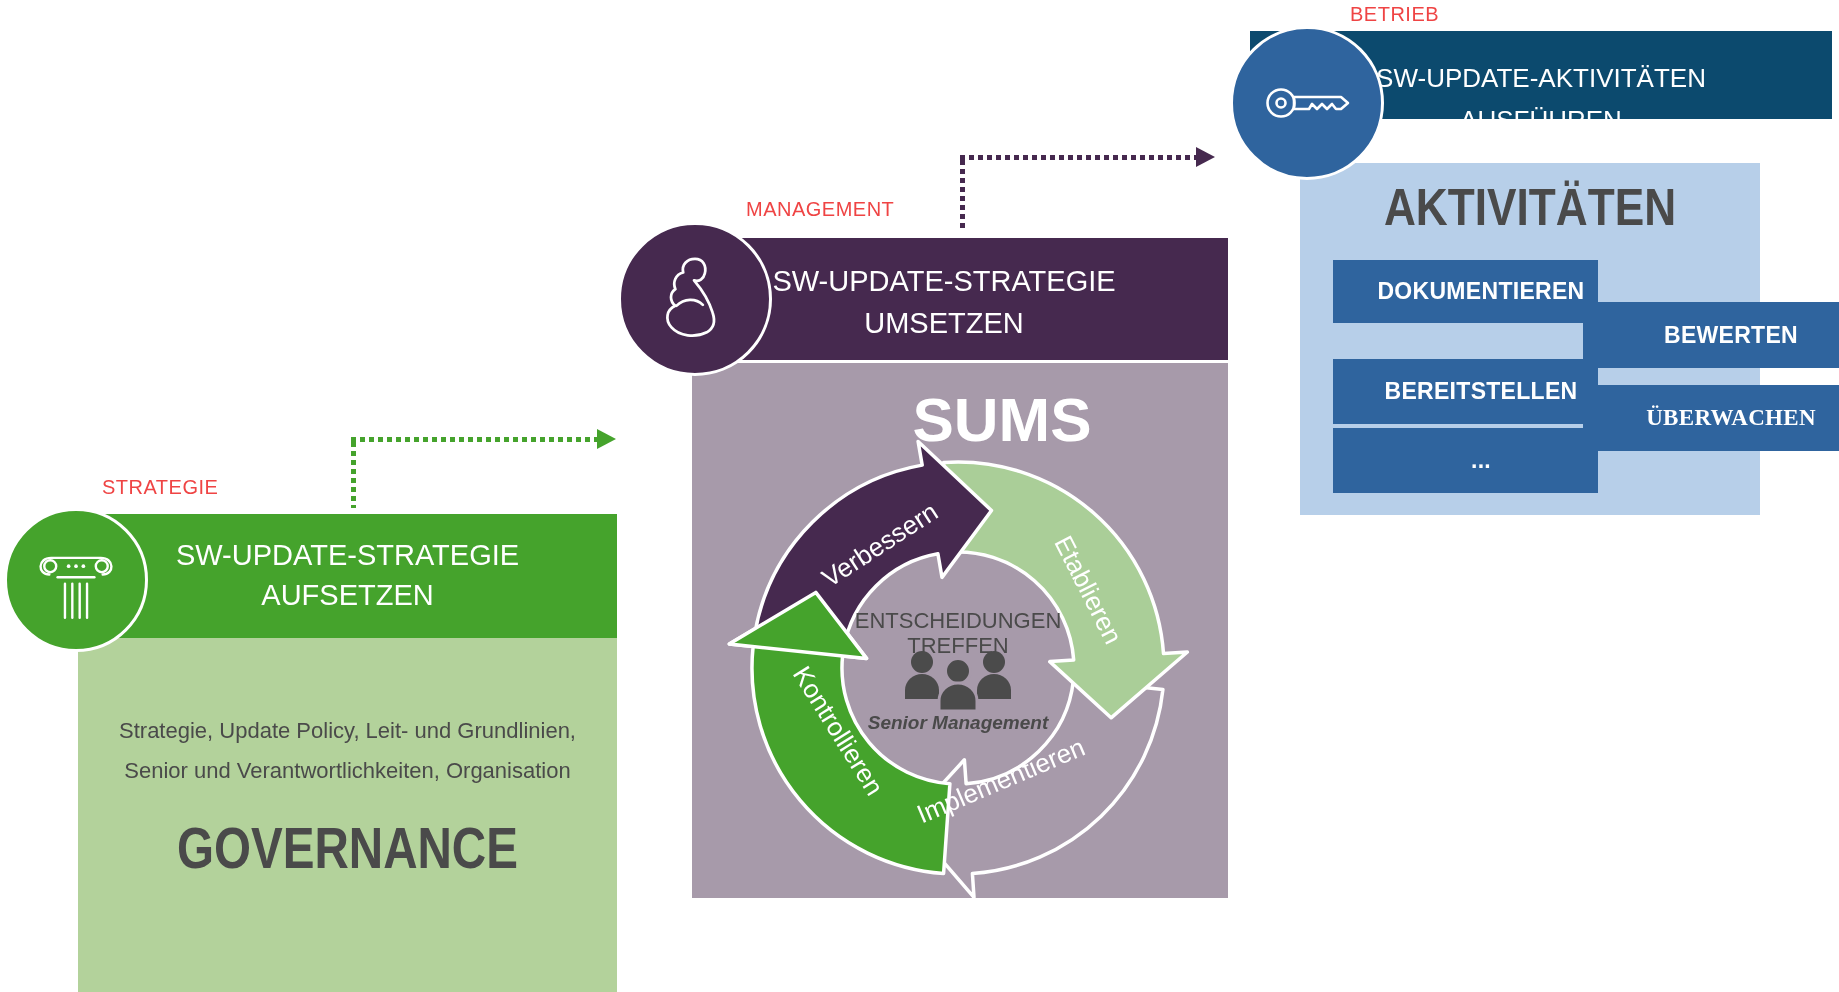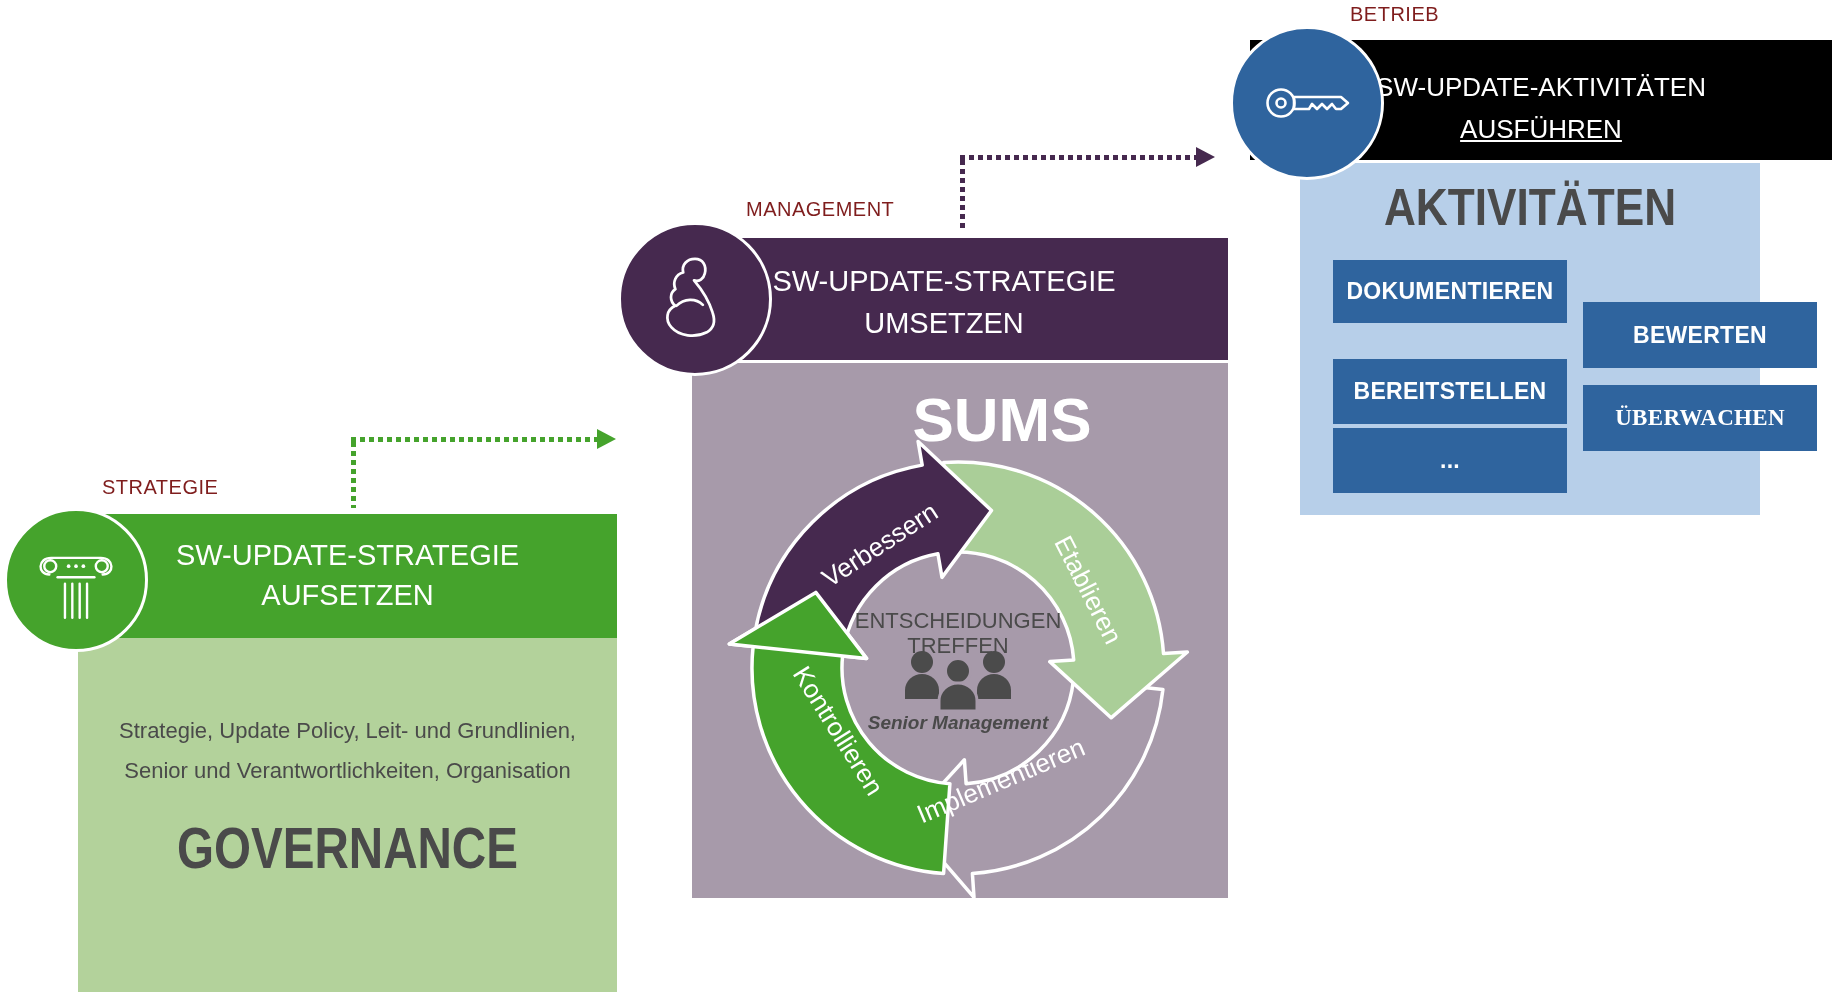--- a/index.html
+++ b/index.html
@@ -1,35 +1,35 @@
 <!DOCTYPE html>
 <html><head>
 <meta charset="utf-8">
 <style>
   html,body{margin:0;padding:0;background:#fff;}
   .canvas{position:relative;width:1839px;height:992px;background:#fff;overflow:hidden;
           font-family:"Liberation Sans",sans-serif;}
   .abs{position:absolute;}
-  .stage-label{position:absolute;font-size:20px;letter-spacing:.5px;color:#7f1d1d;}
+  .stage-label{position:absolute;font-size:20px;letter-spacing:.5px;color:#ef4444;}
   .hdr{position:absolute;color:#fff;}
   .hline{position:absolute;width:100%;text-align:center;white-space:nowrap;}
   .body-blk{position:absolute;}
   .circ{position:absolute;border-radius:50%;border:3px solid #fff;box-sizing:border-box;
         display:flex;align-items:center;justify-content:center;}
   .kw{position:absolute;text-align:center;font-weight:bold;color:#4A4A4A;white-space:nowrap;}
   .desc{position:absolute;width:100%;text-align:center;font-size:22px;color:#4A4A4A;white-space:nowrap;}
   .dot-h{position:absolute;height:5px;}
   .dot-v{position:absolute;width:5px;}
   .dot-green{background:repeating-linear-gradient(90deg,#45A32C 0 5px,transparent 5px 9px);}
   .dot-green-v{background:repeating-linear-gradient(180deg,#45A32C 0 5px,transparent 5px 9px);}
   .dot-purple{background:repeating-linear-gradient(90deg,#46294F 0 5px,transparent 5px 9px);}
   .dot-purple-v{background:repeating-linear-gradient(180deg,#46294F 0 5px,transparent 5px 9px);}
   .tri{position:absolute;width:0;height:0;border-top:10px solid transparent;border-bottom:10px solid transparent;}
   .act-box{position:absolute;background:#2F649E;color:#fff;font-weight:bold;font-size:23px;
-           display:flex;align-items:center;justify-content:center;letter-spacing:.3px;}
+           display:flex;align-items:center;justify-content:center;letter-spacing:.3px;padding-left:31px;}
   .cyc-label{position:absolute;color:#fff;font-size:26px;white-space:nowrap;transform-origin:center;}
   .ctr-txt{position:absolute;left:808px;width:300px;text-align:center;color:#4A4A4A;}
   svg{display:block;}
 </style>
 </head>
 <body>
 
 <div class="canvas">
 
   <div class="stage-label" style="left:102px;top:476px;">STRATEGIE</div>
@@ -119,21 +119,21 @@
   </span>
 
   <div class="ctr-txt" style="top:712px;font-size:19px;font-style:italic;font-weight:bold;">Senior Management</div>
 
   <div class="dot-v dot-purple-v" style="left:960px;top:160px;height:68px;"></div>
   <div class="dot-h dot-purple" style="left:960px;top:155px;width:236px;"></div>
   <div class="tri" style="left:1196px;top:147px;border-left:19px solid #46294F;"></div>
 
   <div class="stage-label" style="left:1350px;top:3px;">BETRIEB</div>
 
-  <div class="hdr" style="left:1250px;top:40px;width:582px;height:120px;background:#000000;">
+  <div class="hdr" style="left:1250px;top:31px;width:582px;height:88px;background:#0c4a6e;">
     <div class="hline" style="top:32px;font-size:26px;">SW-UPDATE-AKTIVITÄTEN</div>
     <div class="hline" style="top:74px;font-size:26px;text-decoration:underline;">AUSFÜHREN</div>
   </div>
 
   <div class="body-blk" style="left:1300px;top:163px;width:460px;height:352px;background:#B7CFE9;">
     <div class="kw" style="left:0;width:100%;top:14px;font-size:52px;transform:scaleX(.85);">AKTIVITÄTEN</div>
 
     <div class="act-box" style="left:33px;top:97px;width:234px;height:63px;">DOKUMENTIEREN</div>
     <div class="act-box" style="left:33px;top:196px;width:234px;height:65px;">BEREITSTELLEN</div>
     <div class="act-box" style="left:33px;top:265px;width:234px;height:65px;">...</div>

